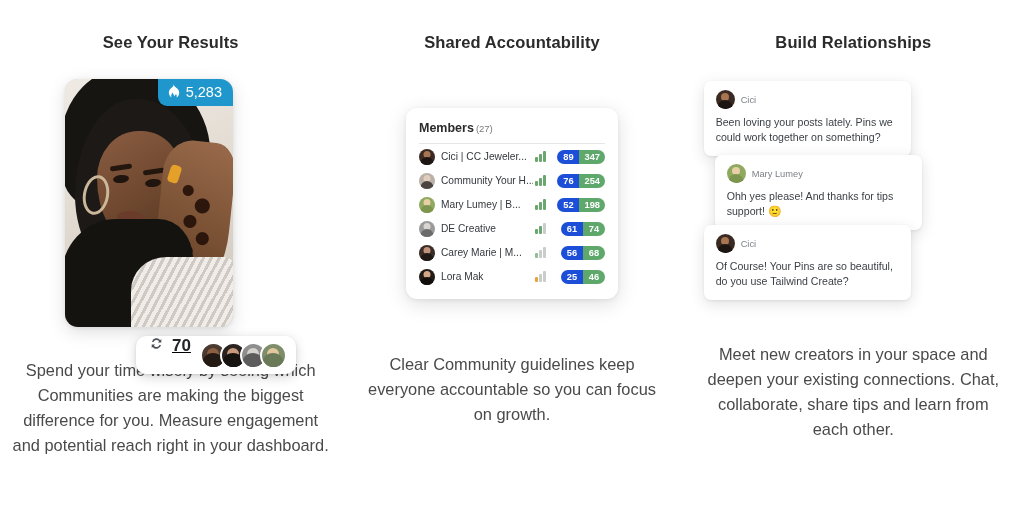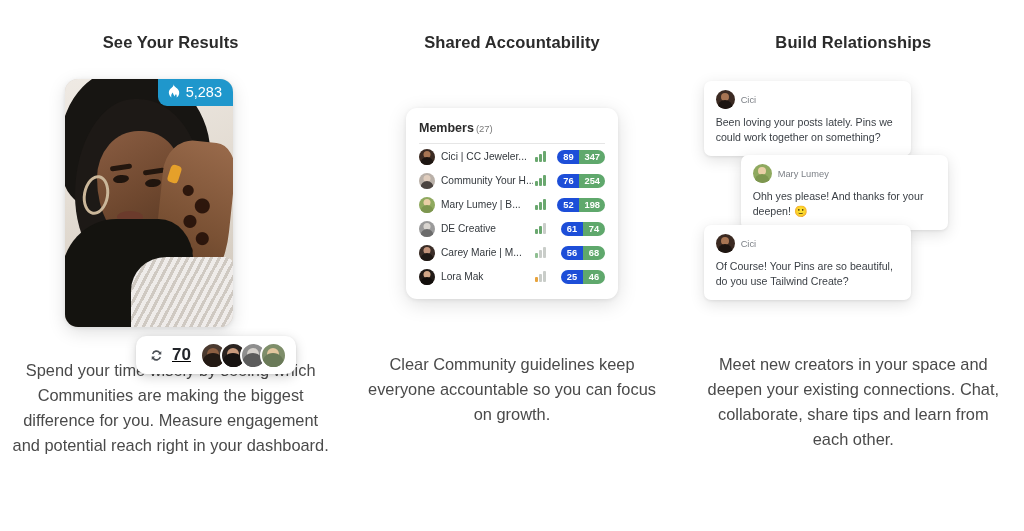--- a/index.html
+++ b/index.html
@@ -152,21 +152,21 @@
     z-index: 4;
   }
   .flame { width: 13px; height: 15px; display:block; }
 
   .repin-pill {
     position: absolute;
     left: 136px; top: 268px;
     background: #ffffff;
     border-radius: 10px;
     height: 38px;
-    display: flex; align-items: center;
+    display: flex; 
     padding: 0 9px 0 13px;
     box-shadow: 0 3px 12px rgba(0,0,0,.17), 0 1px 3px rgba(0,0,0,.10);
     z-index: 5;
     text-decoration: underline;
   }
   .repin-icon { width: 15px; height: 15px; display:block; margin-right: 8px; }
   .repin-count { font-size: 17px; font-weight: bold; color: #22252a; margin-right: 9px; }
   .avstack { display: flex; align-items: center; }
   .avstack .av { margin-left: -7px; border: 2px solid #ffffff; }
   .avstack .av:first-child { margin-left: 0; }
@@ -236,24 +236,24 @@
     padding: 9px 12px 11px 12px;
     width: 207px;
   }
   .bub-head { display:flex; align-items:center; gap:6px; margin-bottom: 6px; }
   .bub-head .av { width: 19px; height: 19px; }
   .bub-head .av .head { width:8px; height:8px; top:3px; }
   .bub-head .av .body { width:15px; height:10px; border-radius:8px 8px 0 0; bottom:-1px; }
   .bub-name { font-size: 9.3px; color: #7d8187; }
   .bub-text { font-size: 10.6px; line-height: 15px; color: #3a3f45; }
   .emo { font-size: 11px; }
-  .c3-body { margin-top: 14px; width: 310px; }
+  .c3-body { margin-top: 4px; width: 310px; }
 
   .b0 { left: 21px; top: 13px; }
-  .b1 { left: 58px; top: 87px; }
+  .b1 { left: 32px; top: 87px; }
   .b2 { left: 21px; top: 157px; }
 </style>
 </head>
 <body>
 
 <div class="page">
 
   <div class="col">
     <div class="col-title">See Your Results</div>
 
@@ -446,21 +446,21 @@
       </div>
 
       <div class="bubble b1">
         <div class="bub-head">
           <span class="av" style="background:#8fa95f">
               <i class="head" style="background:#e9cfa6"></i>
               <i class="body" style="background:#7d964f"></i>
             </span>
           <span class="bub-name">Mary Lumey</span>
         </div>
-        <div class="bub-text"><span>Ohh yes please! And thanks for your deepen!</span> <span class="emo">🙂</span></div>
+        <div class="bub-text"><span>Ohh yes please! And thanks for tips support!</span> <span class="emo">🙂</span></div>
       </div>
 
       <div class="bubble b2">
         <div class="bub-head">
           <span class="av" style="background:#3b2a22">
               <i class="head" style="background:#a87553"></i>
               <i class="body" style="background:#1d1511"></i>
             </span>
           <span class="bub-name">Cici</span>
         </div>

